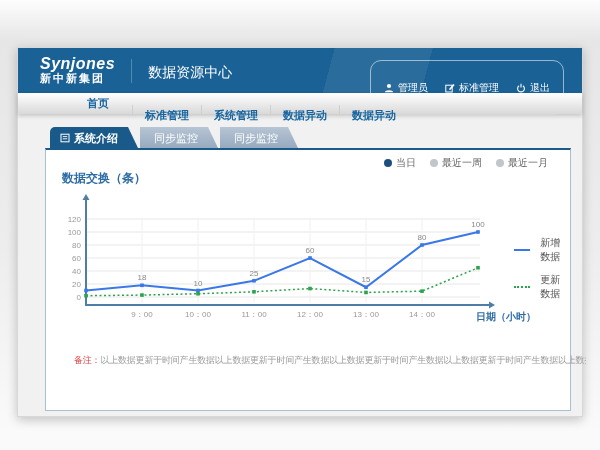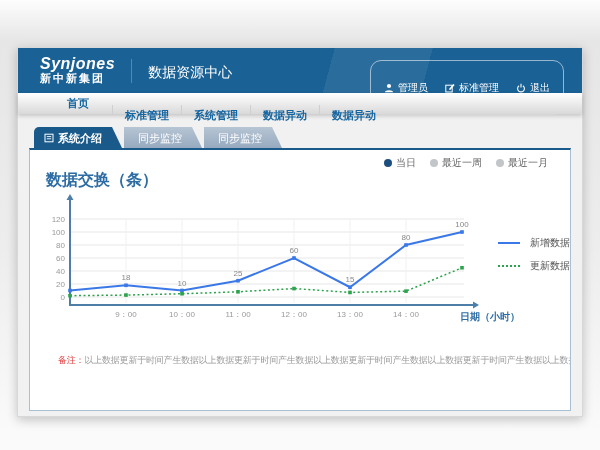--- a/index.html
+++ b/index.html
@@ -13,40 +13,40 @@
   .logo{margin-left:22px;color:#fff;text-align:left;line-height:1.05;}
   .logo-en{font-size:16px;font-weight:bold;font-style:italic;letter-spacing:.5px;}
   .logo-cn{font-size:11px;font-weight:bold;letter-spacing:2px;}
   .app-title{color:#fff;font-size:14px;margin-left:16px;padding-left:16px;height:24px;line-height:26px;
     border-left:1px solid rgba(255,255,255,.25);}
   .user-pill{position:absolute;right:18px;top:12px;height:21px;display:flex;align-items:center;gap:17px;
     padding:16px 13px;border:1px solid rgba(255,255,255,.55);border-radius:11px;}
   .up-item{display:flex;align-items:center;gap:4px;color:#fff;font-size:10px;cursor:pointer;}
   .up-icon{display:flex;align-items:center;}
   
-  .nav{position:relative;z-index:3;height:21px;display:flex;align-items:stretch;padding-left:26px;
+  .nav{position:relative;z-index:3;height:21px;display:flex;align-items:stretch;padding-left:46px;
     background:linear-gradient(180deg,#ffffff,#eaeaea 55%,#d9d9d9);box-shadow:0 2px 4px rgba(0,0,0,.18);}
   .nav-item{width:68px;text-align:center;line-height:21px;font-size:11px;font-weight:bold;color:#1565a0;cursor:pointer;}
   .nav-item + .nav-item{border-left:1px solid #cfcfcf;margin-top:12px;}
   
-  .content{padding-top:13px;}
+  .content{padding-top:13px;margin-left:16px;}
   .tabbar{display:flex;margin-left:16px;height:21px;}
   .tab{height:21px;line-height:22px;color:#fff;font-size:11px;display:flex;align-items:center;gap:4px;cursor:pointer;
     clip-path:polygon(0 0,calc(100% - 10px) 0,100% 100%,0 100%);}
   .tab.active{background:#1a5a8a;border-radius:5px 0 0 0;font-weight:bold;padding:0 20px 0 10px;}
   .tab.inactive{background:linear-gradient(180deg,#b7c5d4,#96aabf);padding:0 20px 0 14px;margin-left:2px;}
   .tab-icon{display:flex;align-items:center;}
   .panel{position:relative;margin:0 11px;height:263px;background:#fff;
     border:1px solid #a9bfd3;border-top:2px solid #1a5a8a;box-sizing:border-box;}
   
   .radios{position:absolute;top:6px;right:22px;display:flex;gap:14px;}
   .radio{display:flex;align-items:center;gap:4px;font-size:10px;color:#666;cursor:pointer;}
   .dot{width:8px;height:8px;border-radius:50%;background:#c3c6c9;display:inline-block;}
   .dot.sel{background:#1c4f7e;}
-  .ylabel{position:absolute;left:16px;top:20px;font-size:16px;font-weight:bold;color:#2e6da4;}
+  .ylabel{position:absolute;left:16px;top:20px;font-size:12px;font-weight:bold;color:#2e6da4;}
   #chart{position:absolute;left:8px;top:40px;}
   svg text{font-family:"Liberation Sans","DejaVu Sans",sans-serif;}
   .xlabel{position:absolute;left:430px;top:160px;font-size:10px;font-weight:bold;color:#2e6da4;white-space:nowrap;}
   
   .legend{position:absolute;left:468px;top:86px;display:flex;flex-direction:column;gap:9px;}
   .lg-row{display:flex;align-items:center;gap:10px;font-size:10px;color:#555;}
   .lg-line{width:22px;height:0;border-top:2px solid #3a78e8;display:inline-block;}
   .lg-line.dotted{border-top-style:dotted;}
   
   .footnote{position:absolute;left:28px;top:204px;width:512px;font-size:9px;color:#9a9a9a;

